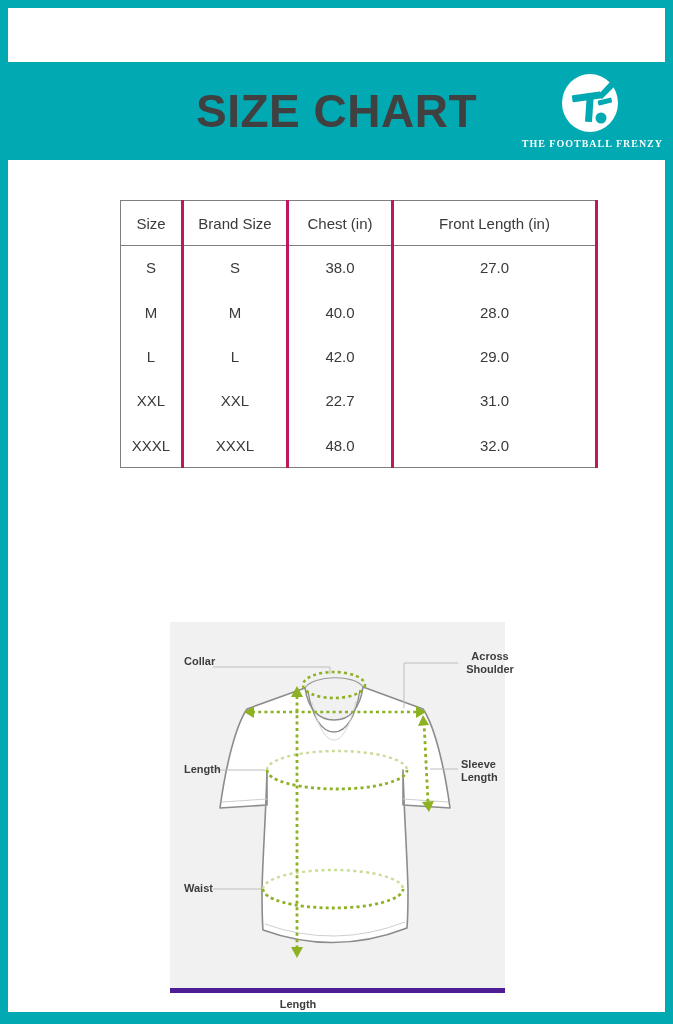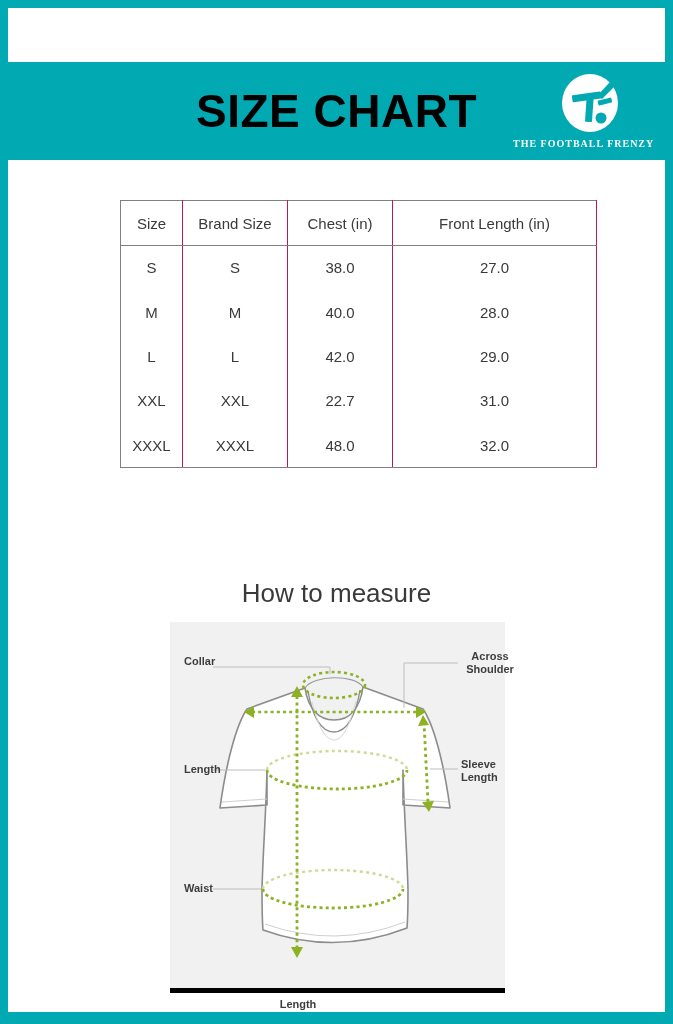--- a/index.html
+++ b/index.html
@@ -6,43 +6,43 @@
   html,body { width:673px; }
   body { font-family:"Liberation Sans", sans-serif; }
 
   .frame { position:relative; width:673px; height:1024px; background:#01a9b2; }
   .inner { position:absolute; left:8px; top:8px; width:657px; height:1004px; background:#ffffff; overflow:hidden; }
 
   
   .topbar { position:absolute; left:0; top:0; width:657px; height:54px; background:#ffffff; }
   .header-band { position:absolute; left:0; top:54px; width:657px; height:98px; background:#01a9b2; }
   .page-title { position:absolute; left:0; top:0; width:657px; height:98px; line-height:98px;
-                text-align:center; color:#000000; font-size:46px; font-weight:bold; letter-spacing:0.5px; }
+                text-align:center; color:#404040; font-size:46px; font-weight:bold; letter-spacing:0.5px; }
   .logo-circle { position:absolute; left:553px; top:11px; width:58px; height:60px; }
-  .brand-name { position:absolute; left:505px; top:76px; width:150px; text-align:left;
+  .brand-name { position:absolute; left:505px; top:76px; width:150px; text-align:right;
                 color:#ffffff; font-family:"Liberation Serif", serif; font-weight:bold;
                 font-size:10px; letter-spacing:1px; white-space:nowrap; }
 
   
   .size-table { position:absolute; left:112px; top:192px; width:445px; border-collapse:collapse;
                 table-layout:fixed; color:#3a3a3a; font-size:15px; }
-  .size-table th, .size-table td { border-left:1px solid #7f7f7f; border-right:1px solid #be185d;
+  .size-table th, .size-table td { border-left:1px solid #7f7f7f; border-right:3px solid #be185d;
                 text-align:center; vertical-align:middle; font-weight:normal; padding:4px; }
   .size-table thead tr { height:45px; }
   .size-table thead th { border-top:1px solid #7f7f7f; border-bottom:1px solid #7f7f7f; }
   .size-table tbody tr { height:44.4px; }
   .size-table tbody tr:last-child td { border-bottom:1px solid #7f7f7f; }
   .col-0 { width:62px; } .col-1 { width:105px; } .col-2 { width:105px;margin-top:40px; } .col-3 { width:204px; }
 
   
   .measure-heading { position:absolute; left:0; top:570px; width:657px; text-align:center;
                      color:#3a3a3a; font-size:26px; font-weight:normal; }
 
   .measure-panel { position:absolute; left:162px; top:614px; width:335px; height:371px;
-                   background:#f1f1f2; border-bottom:5px solid #000000; }
+                   background:#f1f1f2; border-bottom:5px solid #4c1d95; }
   .measure-panel svg { position:absolute; left:0; top:0; }
 
   .m-label { position:absolute; color:#3d3d3d; font-size:11px; font-weight:bold; line-height:13px; }
   .lbl-collar { left:14px; top:33px; }
   .lbl-chest  { left:14px; top:141px; }
   .lbl-waist  { left:14px; top:260px; }
   .lbl-length { left:100px; top:335px; width:56px; text-align:center;margin-top:41px; }
   .lbl-across { left:291px; top:28px; width:58px;text-align:center; }
   .lbl-sleeve { left:291px; top:136px; width:58px; }
 </style>
@@ -112,21 +112,20 @@
           </tr>
           <tr>
             <td class="col-0">XXXL</td>
             <td class="col-1">XXXL</td>
             <td class="col-2">48.0</td>
             <td class="col-3">32.0</td>
           </tr>
         </tbody>
     </table>
 
-    <div class="measure-heading">How to measure</div>
 
     <div class="measure-panel">
       <svg width="335" height="366" viewBox="0 0 335 366">
 
         <path d="M135,66 L77,87
                  C66,103 56,142 50,186
                  L97,183
                  L97,148
                  C96,190 93,230 92,267
                  C92,282 92,296 93,308

